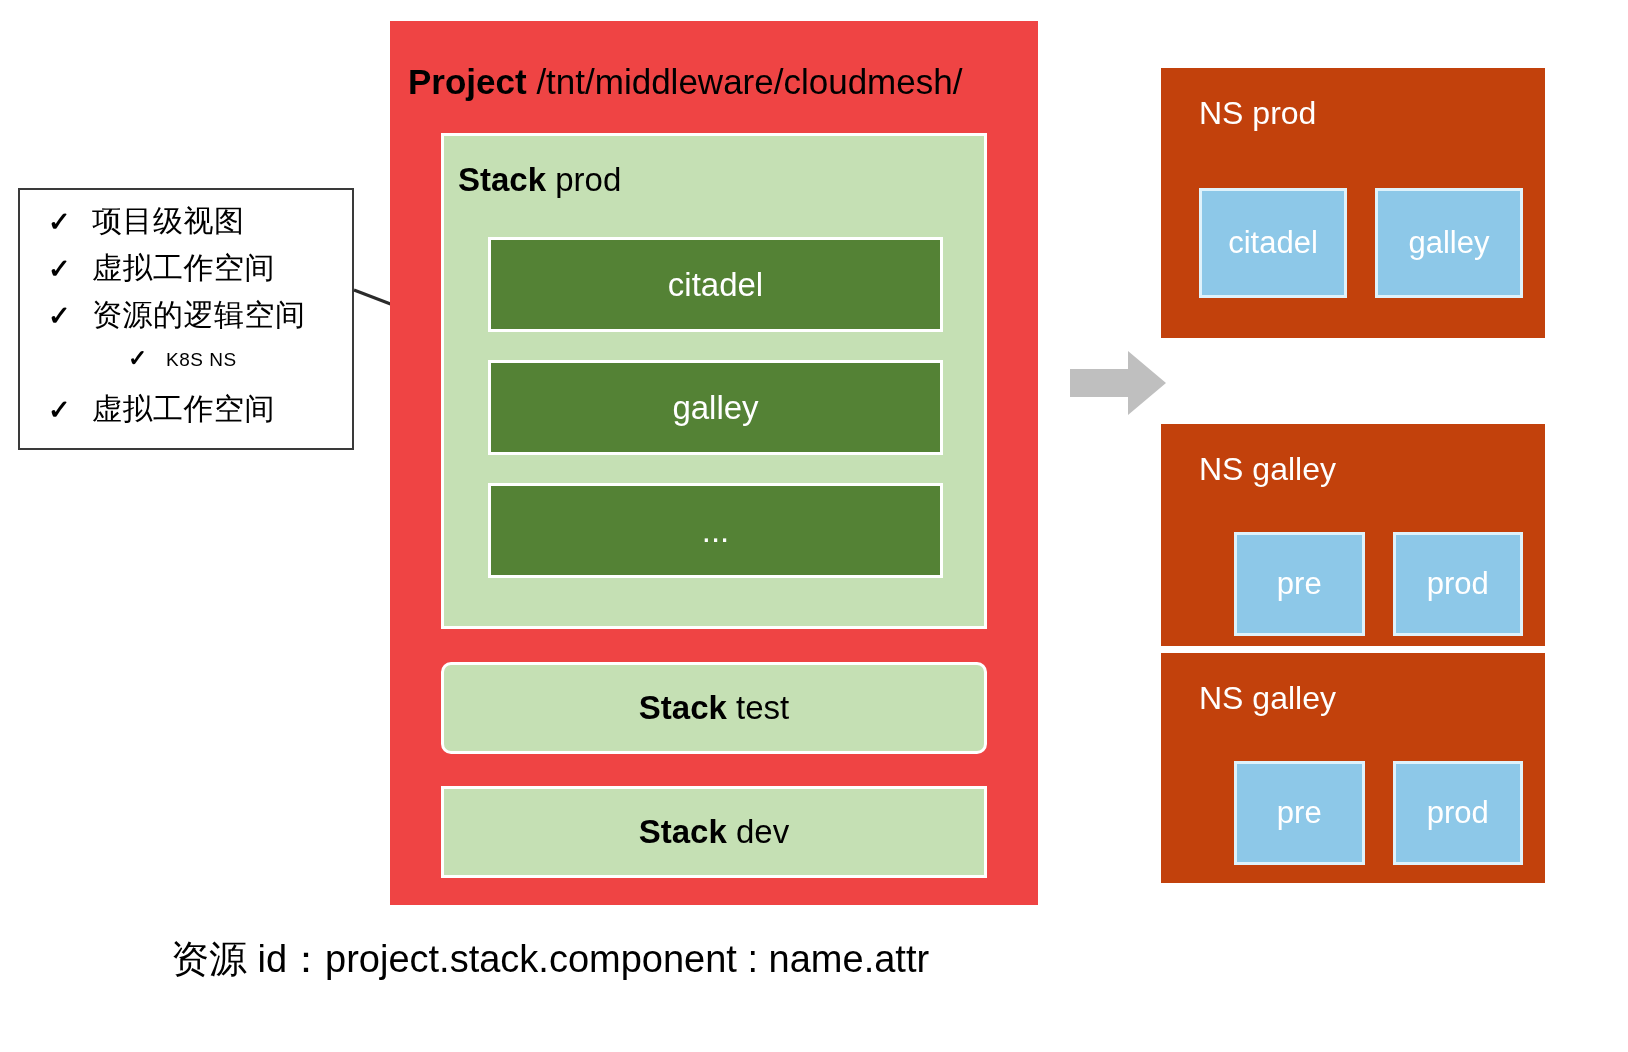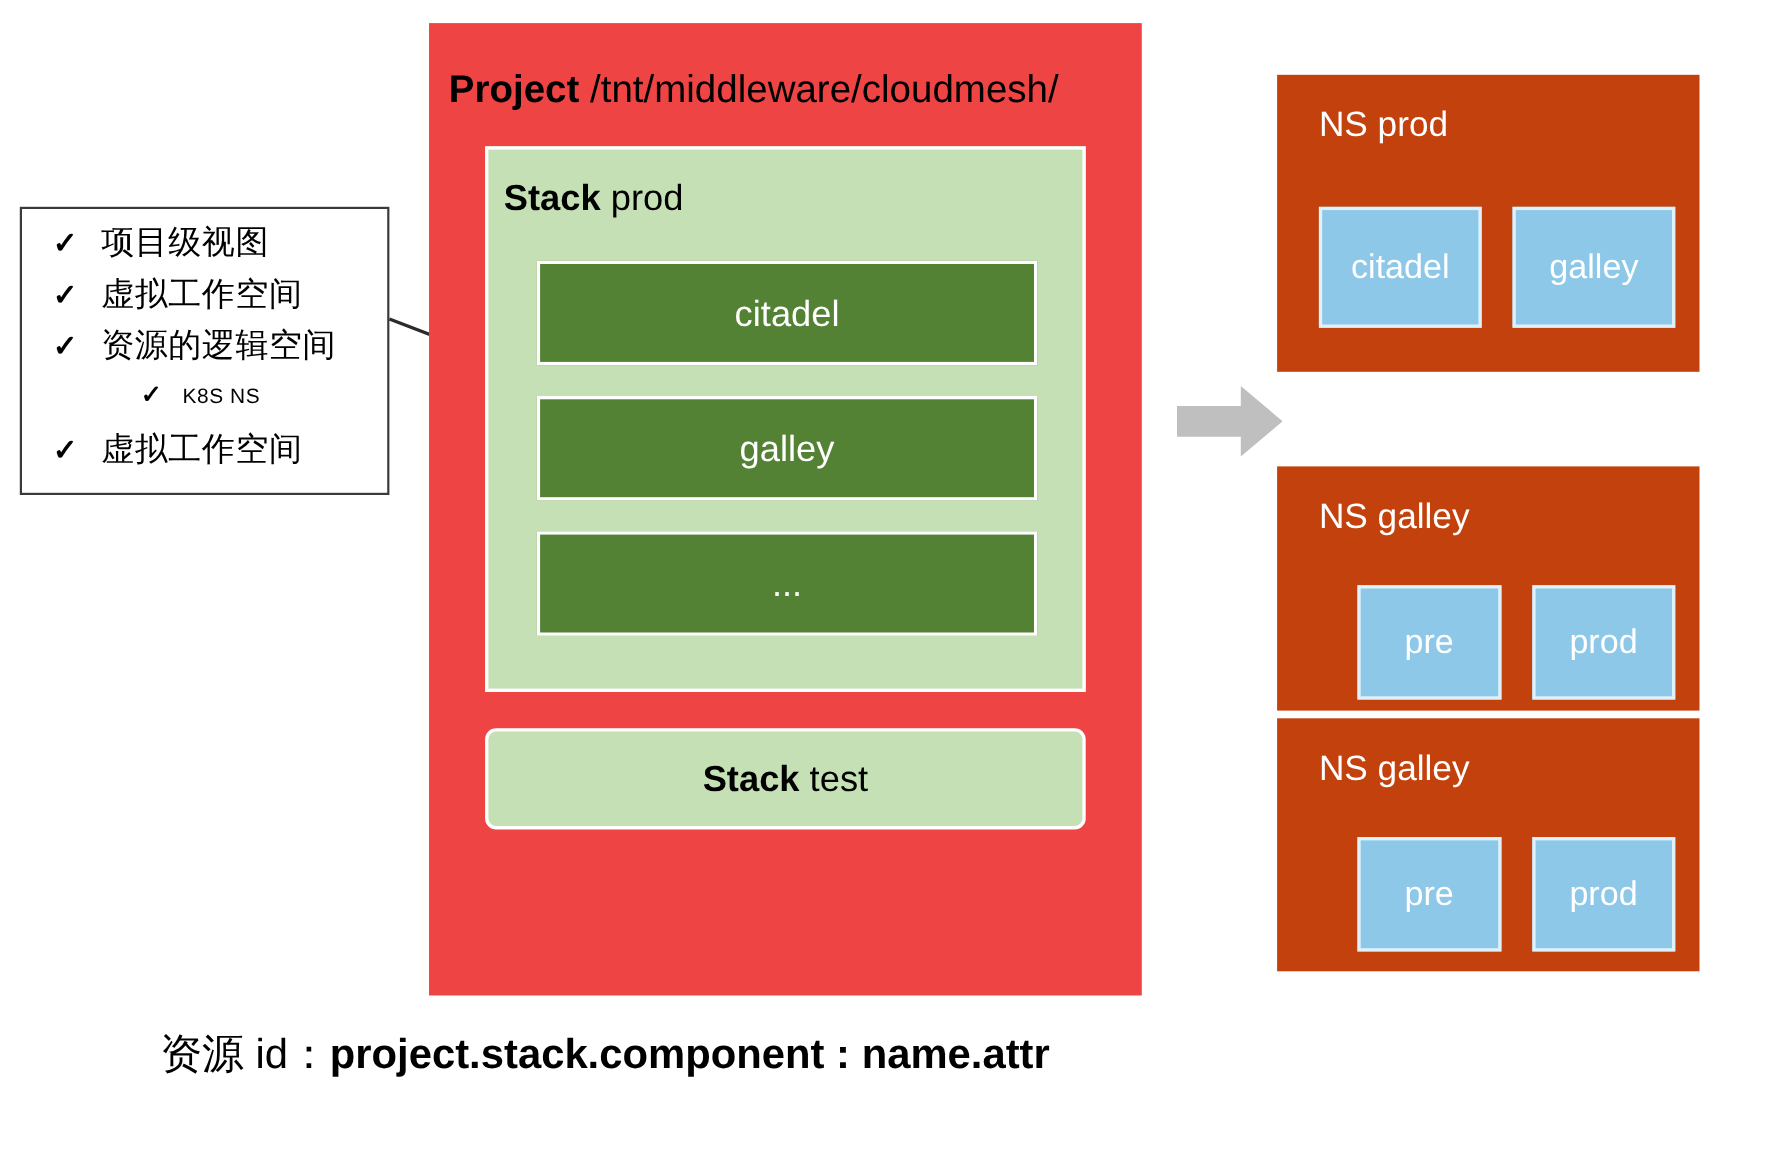--- a/index.html
+++ b/index.html
@@ -213,21 +213,21 @@
     position: absolute;
     left: 0;
     top: 940px;
     width: 1100px;
     text-align: center;
     font-size: 38px;
     line-height: 1;
     white-space: nowrap;
   }
   #caption .lead { font-weight: 400; }
-  #caption .expr { font-weight: 700; }
+  #caption .expr { font-weight: 400; }
 </style>
 </head>
 <body>
 
 <div id="checklist-box">
   <div id="checklist-list">
     <div class="check-row">
       <span class="check-mark">✓</span>
       <span class="check-label">项目级视图</span>
     </div>
@@ -270,20 +270,24 @@
       <div class="component-box">galley</div>
       <div class="component-box">...</div>
     </div>
   </div>
 
   <div class="stack-row" id="stack-test">
     <span><span class="kw">Stack</span>
     <span>test</span></span>
   </div>
 
+  <div class="stack-row" id="stack-dev">
+    <span><span class="kw">Stack</span>
+    <span>dev</span></span>
+  </div>
 </div>
 
 <svg id="flow-arrow" viewBox="0 0 96 64">
   <polygon points="0,18 58,18 58,0 96,32 58,64 58,46 0,46" fill="#bfbfbf"></polygon>
 </svg>
 
 <div class="ns-panel" id="ns-prod">
   <div class="ns-title">NS prod</div>
   <div class="ns-items">
     <div class="ns-item">citadel</div>

